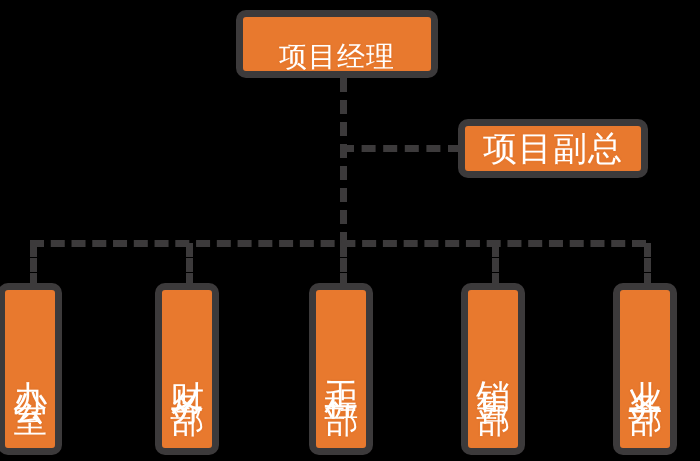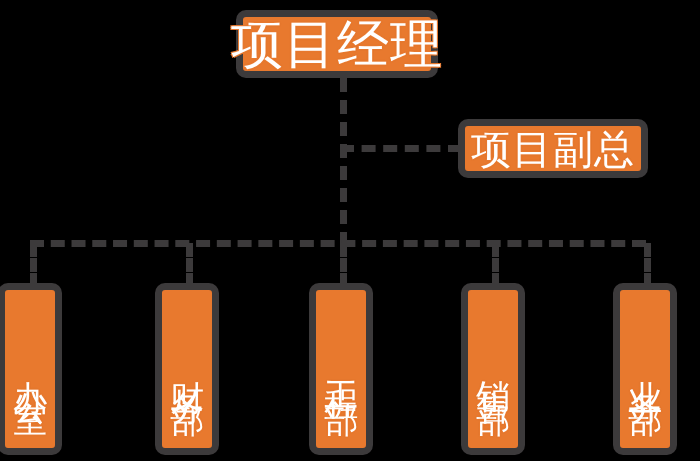--- a/index.html
+++ b/index.html
@@ -68,27 +68,28 @@
   }
   .node-vertical .node-label {
     writing-mode: vertical-rl;
     text-orientation: upright;
     letter-spacing: 10px;
   }
 
   #node-manager {
     left: 236px; top: 10px;
     width: 202px; height: 68px;
-    font-size: 52px;
+    font-size: 28px;
     font-weight: 500;
+    align-items: flex-end;
   }
   #node-deputy {
     left: 458px; top: 119px;
     width: 190px; height: 59px;
-    font-size: 40px;
+    font-size: 34px;
     font-weight: 500;
   }
   .dept {
     top: 283px;
     width: 64px;
     height: 172px;
     font-size: 34px;
     font-weight: 500;
   }
   #node-dept-0 { left: -2px; }

